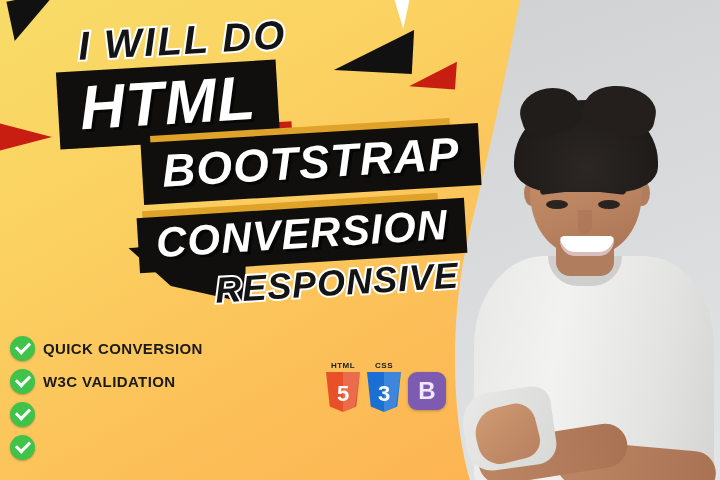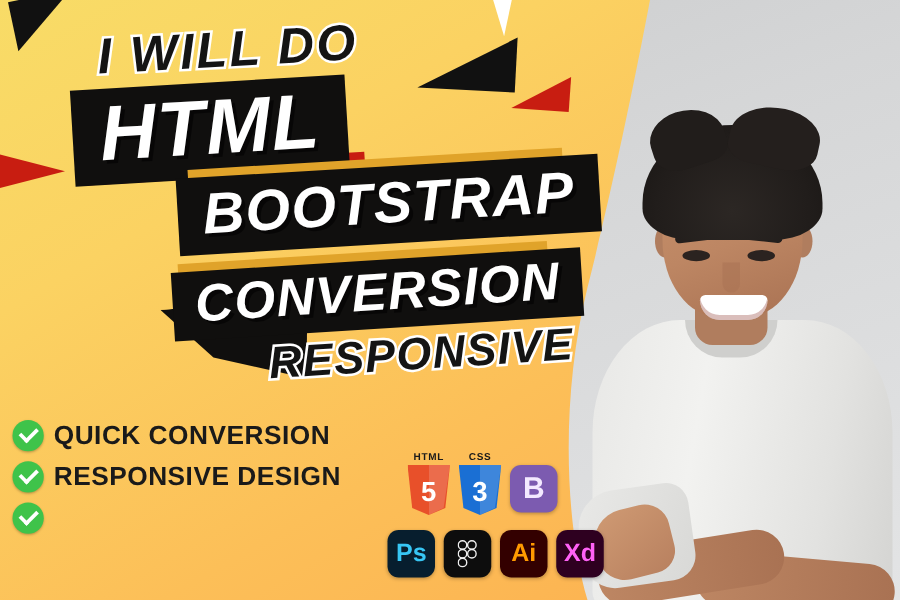--- a/index.html
+++ b/index.html
@@ -180,21 +180,21 @@
     background:#3fc34a; box-shadow:0 1px 2px rgba(0,0,0,.25);
     position:relative; flex:0 0 auto; margin-right:8px;
   }
   .check:after{
     content:""; position:absolute; left:6px; top:6px;
     width:11px; height:6px;
     border-left:3.5px solid #fff; border-bottom:3.5px solid #fff;
     transform:rotate(-45deg);
   }
   .feat-label {
-    font-size:21px; font-weight:bold; color:#1a1a1a; letter-spacing:.4px;
+    font-size:15px; font-weight:bold; color:#1a1a1a; letter-spacing:.4px;
     white-space:nowrap;
   }
 
   
   .tech-top { position:absolute; left:326px; top:372px; display:flex; gap:7px; }
   .tech-bot { position:absolute; left:310px; top:424px; display:flex; gap:7px; }
   .shield {
     width:34px; height:40px; position:relative;
     display:flex; align-items:flex-end; justify-content:center;
   }
@@ -288,21 +288,24 @@
 
   <div class="responsive">RESPONSIVE</div>
 
   <div class="features">
     <div class="feat">
       <div class="check"></div>
       <div class="feat-label">QUICK CONVERSION</div>
     </div>
     <div class="feat">
       <div class="check"></div>
-      <div class="feat-label">RESPONSIVE DESIGN</div>
+      <div class="feat-label">W3C VALIDATION</div>
+    </div>
+    <div class="feat">
+      <div class="check"></div>
     </div>
     <div class="feat">
       <div class="check"></div>
     </div>
   </div>
 
   <div class="tech-top">
     <div class="shield html">
       <div class="tag">HTML</div>
       <div class="body">
@@ -313,36 +316,14 @@
       <div class="tag">CSS</div>
       <div class="body">
           <span class="glyph">3</span>
         </div>
     </div>
     <div class="sq bs">
       <span>B</span>
     </div>
   </div>
 
-  <div class="tech-bot">
-    <div class="sq ps">
-      <span>Ps</span>
-    </div>
-    <div class="sq fg">
-      <svg width="16" height="22" viewBox="0 0 16 22">
-        <g fill="none" stroke="#f0f0f0" stroke-width="1.1">
-          <circle cx="4" cy="4" r="3.4"></circle>
-            <circle cx="11.5" cy="4" r="3.4"></circle>
-          <circle cx="4" cy="11" r="3.4"></circle>
-            <circle cx="11.5" cy="11" r="3.4"></circle>
-          <circle cx="4" cy="18" r="3.4"></circle>
-        </g>
-      </svg>
-    </div>
-    <div class="sq ai">
-      <span>Ai</span>
-    </div>
-    <div class="sq xd">
-      <span>Xd</span>
-    </div>
-  </div>
 
 </div>
 
 </body></html>

